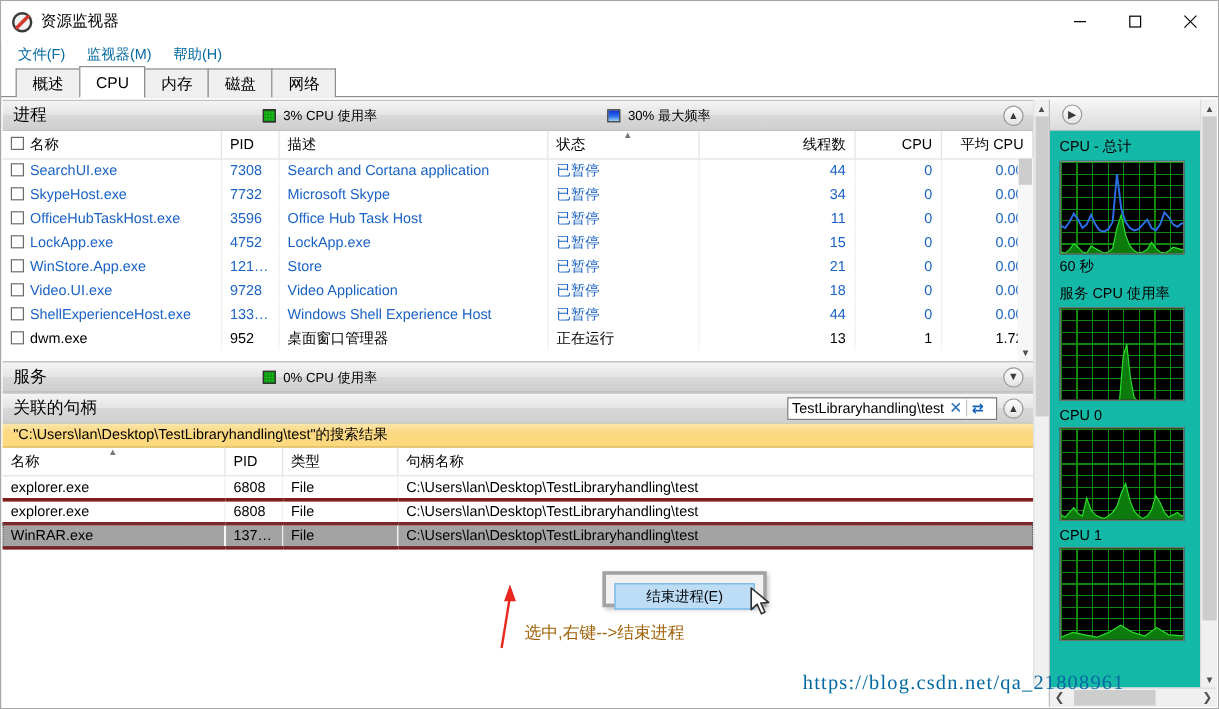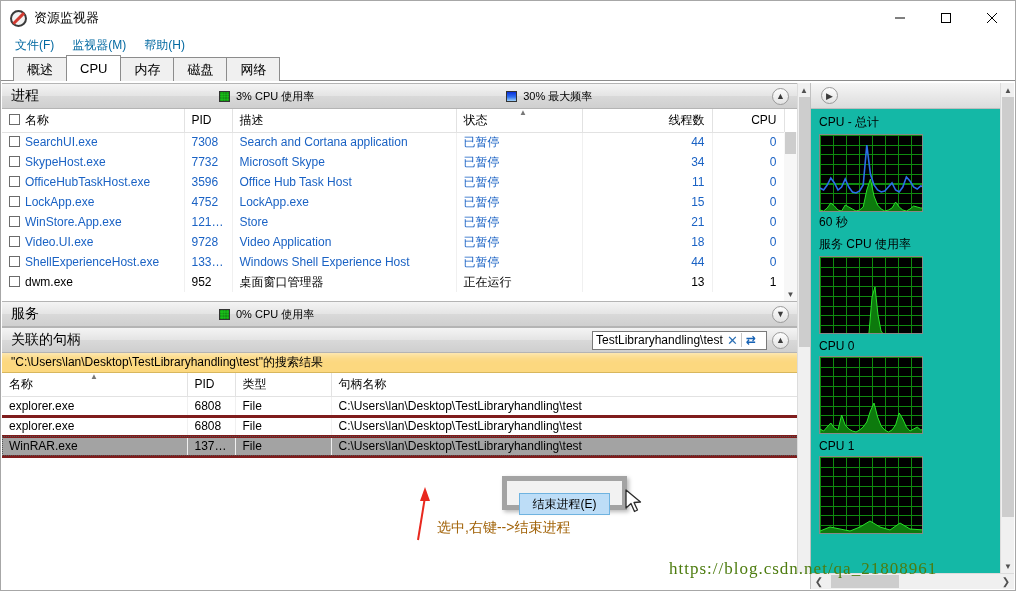--- a/index.html
+++ b/index.html
@@ -42,21 +42,21 @@
     font-size:13px; border:1px solid #8c8c8c; border-bottom:none;
     background:#f0f0f0; margin-right:-1px; position:relative; z-index:1;
   }
   .tab.active { background:#fff; height:26px; z-index:3; }
   .tab.active::after {
     content:""; position:absolute; left:0; right:0; bottom:-1px; height:2px; background:#fff;
   }
 
   
   .body-area { position:absolute; left:1px; right:1px; top:82px; bottom:1px; display:flex; }
-  .leftpane { position:relative; width:808px; }
+  .leftpane { position:relative; width:872px; }
   .left-scroll {
     position:absolute; right:0; top:0; bottom:0; width:13px;
     background:#f0f0f0; border-left:1px solid #dcdcdc;
     display:flex; flex-direction:column; justify-content:space-between; align-items:center;
   }
   .sb-arrow { width:13px; height:14px; display:flex; align-items:center; justify-content:center; font-size:8px; color:#505050; background:#f0f0f0; }
   .sb-thumb-left { position:absolute; top:14px; left:1px; width:11px; height:250px; background:#cdcdcd; }
 
   .content { position:absolute; left:0; top:0; right:13px; bottom:0; overflow:hidden; }
 
@@ -127,23 +127,23 @@
   }
 
   
   .anno-text {
     position:absolute; left:436px; top:518px; color:#a16207; font-size:14px; white-space:nowrap;
   }
   .arrow-svg { position:absolute; left:395px; top:484px; }
 
   
   .ctxmenu {
-    position:absolute; left:501px; top:475px; width:125px; height:30px;
-    background:#f2f2f2; border:5px solid #a3a3a3;
-    box-shadow:2px 2px 4px rgba(0,0,0,.28); padding:12px; z-index:40;
+    position:absolute; left:501px; top:475px; width:137px; height:30px;
+    background:#f2f2f2; border:3px solid #a3a3a3;
+    box-shadow:2px 2px 4px rgba(0,0,0,.28); padding:7px; z-index:40;
   }
   .ctxitem {
     height:22px; background:#bdddf7; border:1px solid #6fb3e0;
     display:flex; align-items:center; justify-content:center; font-size:12px;
   }
   .cursor-svg { position:absolute; left:623px; top:488px; z-index:41; }
 
   
   .rightpane { position:relative; flex:1; background:#f0f0f0; border-left:1px solid #c0c0c0; }
   .graph-head { height:26px; background:linear-gradient(to bottom,#f6f6f6,#dcdcdc);
@@ -162,21 +162,21 @@
   }
   .right-vscroll { position:absolute; right:0; top:0; bottom:16px; width:14px; background:#f0f0f0; border-left:1px solid #dcdcdc; }
   .right-vscroll .thumb { position:absolute; top:14px; left:1px; width:12px; height:420px; background:#cdcdcd; }
   .right-vscroll .ar { position:absolute; left:0; width:14px; height:14px; display:flex; align-items:center; justify-content:center; font-size:8px; color:#505050; }
   .right-hscroll { position:absolute; left:0; right:0; bottom:0; height:16px; background:#f0f0f0; border-top:1px solid #dcdcdc; }
   .right-hscroll .thumb { position:absolute; left:20px; top:1px; width:68px; height:13px; background:#cdcdcd; }
   .right-hscroll .ar { position:absolute; top:0; width:16px; height:15px; display:flex; align-items:center; justify-content:center; font-size:10px; color:#505050; }
 
   .watermark {
     position:absolute; left:668px; top:558px; font-family:"Liberation Serif","DejaVu Serif",serif;
-    font-size:17px; color:#4d7c0f; letter-spacing:1px; white-space:nowrap; z-index:35;
+    font-size:17px; color:#0369a1; letter-spacing:1px; white-space:nowrap; z-index:35;
   }
   .bottom-strip { position:absolute; left:0; right:0; bottom:0; height:16px; background:#fff; }
 </style>
 </head>
 <body>
 
 <div class="window">
 
   <div class="titlebar">
     <div class="app-icon">

